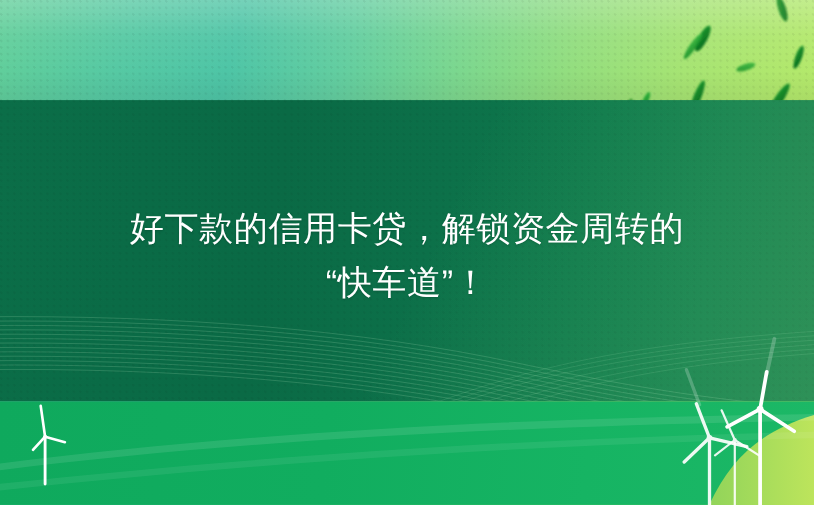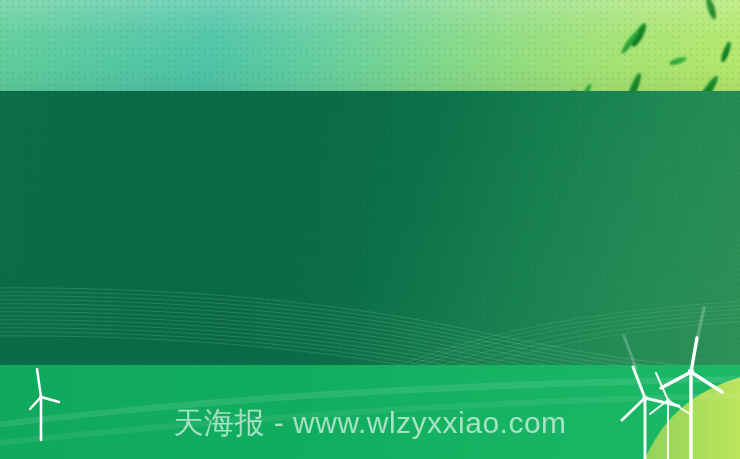--- a/index.html
+++ b/index.html
@@ -268,16 +268,17 @@
       <line x1="668" y1="400" x2="650" y2="414" stroke-width="2"></line>
       <circle cx="668" cy="400" r="1.8" fill="#ffffff" stroke="none"></circle>
     </g>
 
     <g stroke="rgba(255,255,255,0.22)" stroke-linecap="round" fill="none">
       <line x1="636" y1="368" x2="624" y2="336" stroke-width="3"></line>
       <line x1="697" y1="340" x2="704" y2="308" stroke-width="3.5"></line>
     </g>
   </svg>
 
-
-  <div class="watermark">天海报 - www.wlzyxxiao.com</div>
+  <div class="headline">好下款的信用卡贷，解锁资金周转的
+“快车道”！</div>
+
 
 </div>
 
 </body></html>

